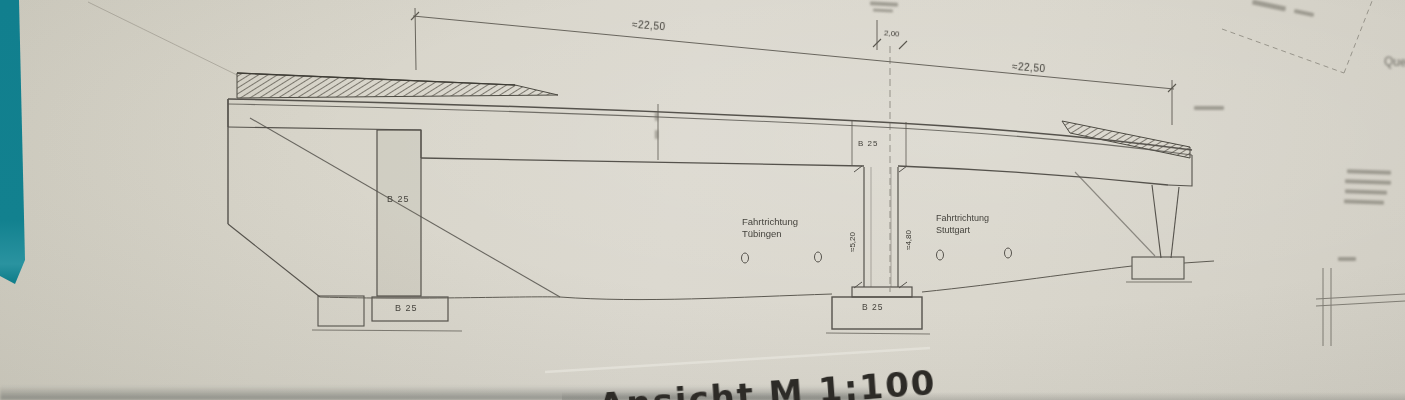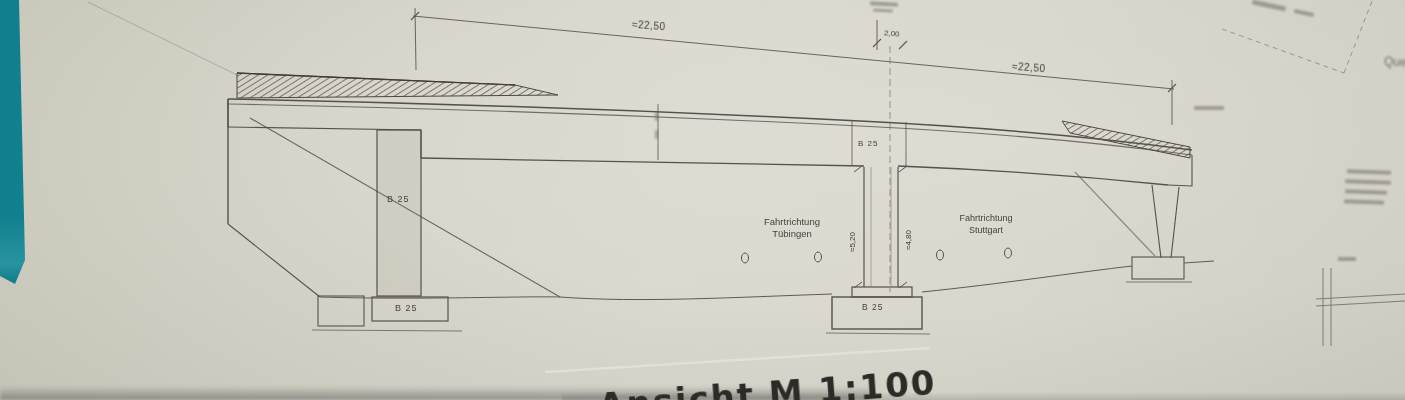--- a/index.html
+++ b/index.html
@@ -36,21 +36,21 @@
   .scene{position:absolute;inset:0;z-index:2;filter:blur(.3px);}
   svg{position:absolute;left:0;top:0;}
   .label{
     position:absolute;color:#3d3b35;white-space:nowrap;
     font-family:"Liberation Sans", sans-serif;
     filter:blur(.35px);z-index:5;
   }
   .dim{font-size:10px;letter-spacing:.5px;}
   .tiny{font-size:8px;}
   .b25{font-size:9px;letter-spacing:1px;color:#46443e;text-align:center;}
-  .dir{position:absolute;text-align:center;width:100px;font-size:9.5px;line-height:12px;
+  .dir{position:absolute;width:100px;font-size:9.5px;line-height:12px;
        color:#45433d;filter:blur(.35px);z-index:5;}
   .rot90{transform:rotate(-90deg);transform-origin:left top;}
   .caption{
     position:absolute;left:598px;top:374px;z-index:5;
     font-family:"DejaVu Sans", sans-serif;font-weight:600;
     font-size:34px;color:#2d2b27;letter-spacing:2px;
     transform:rotate(-4deg);filter:blur(.3px);
   }
   .corner-note{
     position:absolute;left:1384px;top:55px;z-index:5;font-size:12px;color:#6e6c64;

